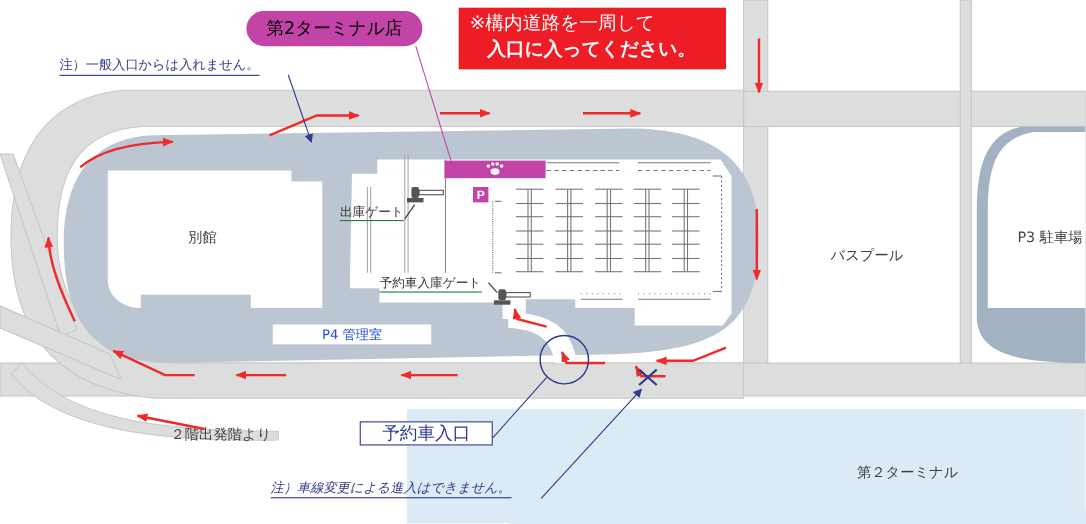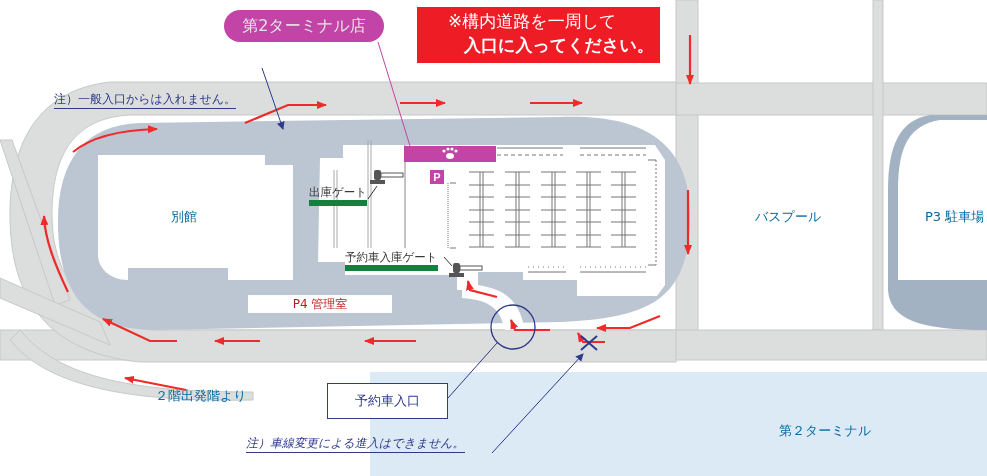--- a/index.html
+++ b/index.html
@@ -1,26 +1,26 @@
 <!DOCTYPE html>
 <html><head>
 <meta charset="utf-8">
 <style>
   html,body{margin:0;padding:0;}
   body{width:987px;height:476px;position:relative;overflow:hidden;background:#ffffff;font-family:"DejaVu Sans","Liberation Sans",sans-serif;}
   #map{position:absolute;left:0;top:0;width:987px;height:476px;}
-  .lbl{position:absolute;color:#0369a1;font-size:12px;white-space:nowrap;line-height:1;}
+  .lbl{position:absolute;color:#404040;font-size:12px;white-space:nowrap;line-height:1;}
   .note{position:absolute;color:#2e3a8a;font-size:12px;white-space:nowrap;line-height:1;padding-bottom:3px;border-bottom:1px solid #2e3a8a;}
-  .store-badge{position:absolute;left:224px;top:10px;width:160px;height:32px;border-radius:16px;background:#c144a6;color:#e5e5e5;font-size:16px;display:flex;align-items:center;justify-content:center;}
+  .store-badge{position:absolute;left:224px;top:10px;width:160px;height:32px;border-radius:16px;background:#c144a6;color:#000000;font-size:16px;display:flex;align-items:center;justify-content:center;}
   .warning{position:absolute;left:417px;top:7px;width:243px;height:56px;background:#ee1c25;color:#fff;font-size:17px;line-height:24px;padding:2px 0 0 10px;box-sizing:border-box;}
-  .warning span{display:block;white-space:nowrap;margin-left:21px;}
+  .warning span{display:block;white-space:nowrap;}
   .warning .l2{padding-left:16px;font-weight:bold;}
-  .p4room{position:absolute;left:248px;top:295px;width:144px;height:18px;background:#fff;display:flex;align-items:center;justify-content:center;font-size:12px;color:#b91c1c;}
-  .resv-box{position:absolute;left:327px;top:383px;width:121px;height:36px;border:1px solid #2e3a8a;background:#fff;display:flex;align-items:center;justify-content:center;font-size:13px;color:#2e3a8a;box-sizing:border-box;}
-  .gate-lbl{position:absolute;font-size:11.5px;color:#333;white-space:nowrap;border-bottom:6px solid #15803d;padding-bottom:1px;line-height:1;}
+  .p4room{position:absolute;left:248px;top:295px;width:144px;height:18px;background:#fff;display:flex;align-items:center;justify-content:center;font-size:12px;color:#1d4ed8;}
+  .resv-box{position:absolute;left:327px;top:383px;width:121px;height:22px;border:1px solid #2e3a8a;background:#fff;display:flex;align-items:center;justify-content:center;font-size:16px;color:#2e3a8a;box-sizing:border-box;}
+  .gate-lbl{position:absolute;font-size:11.5px;color:#333;white-space:nowrap;border-bottom:1px solid #15803d;padding-bottom:1px;line-height:1;}
 </style>
 </head>
 <body>
 
 <svg id="map" viewBox="0 0 987 476" xmlns="http://www.w3.org/2000/svg">
   <defs>
     <marker id="ah" markerWidth="10" markerHeight="8" refX="9" refY="4" orient="auto" markerUnits="userSpaceOnUse">
       <path d="M0,0 L10,4 L0,8 Z" fill="#f02a2a"></path>
     </marker>
     <marker id="ahb" markerWidth="8" markerHeight="8" refX="7" refY="4" orient="auto" markerUnits="userSpaceOnUse">
@@ -161,25 +161,25 @@
   <line x1="492" y1="453" x2="583" y2="354" stroke="#2e3a8a" stroke-width="1" marker-end="url(#ahb)"></line>
   <line x1="378" y1="42" x2="410" y2="146" stroke="#c144a6" stroke-width="1"></line>
 </svg>
 
 <div class="store-badge">第2ターミナル店</div>
 <div class="warning">
   <span>※構内道路を一周して</span>
   <span class="l2">入口に入ってください。</span>
 </div>
 
-<div class="note" style="left:54px;top:53px;margin-top:40px;">注）一般入口からは入れません。</div>
+<div class="note" style="left:54px;top:53px;">注）一般入口からは入れません。</div>
 <div class="note" style="left:246px;top:437px;font-style:italic;">注）車線変更による進入はできません。</div>
 
 <div class="lbl" style="left:171px;top:210px;font-size:13px;">別館</div>
-<div class="lbl" style="left:755px;top:210px;font-size:13px;">バスプール</div>
+<div class="lbl" style="left:755px;top:226px;font-size:13px;">バスプール</div>
 <div class="lbl" style="left:908px;top:210px;font-size:13px;margin-left:17px;">P3 駐車場</div>
 <div class="lbl" style="left:779px;top:424px;font-size:13px;">第２ターミナル</div>
 <div class="lbl" style="left:155px;top:389px;font-size:13px;">２階出発階より</div>
 
 <div class="p4room">
     <span>P4 管理室</span>
   </div>
 
 <div class="gate-lbl" style="left:309px;top:187px;">出庫ゲート</div>
 <div class="gate-lbl" style="left:345px;top:252px;">予約車入庫ゲート</div>

